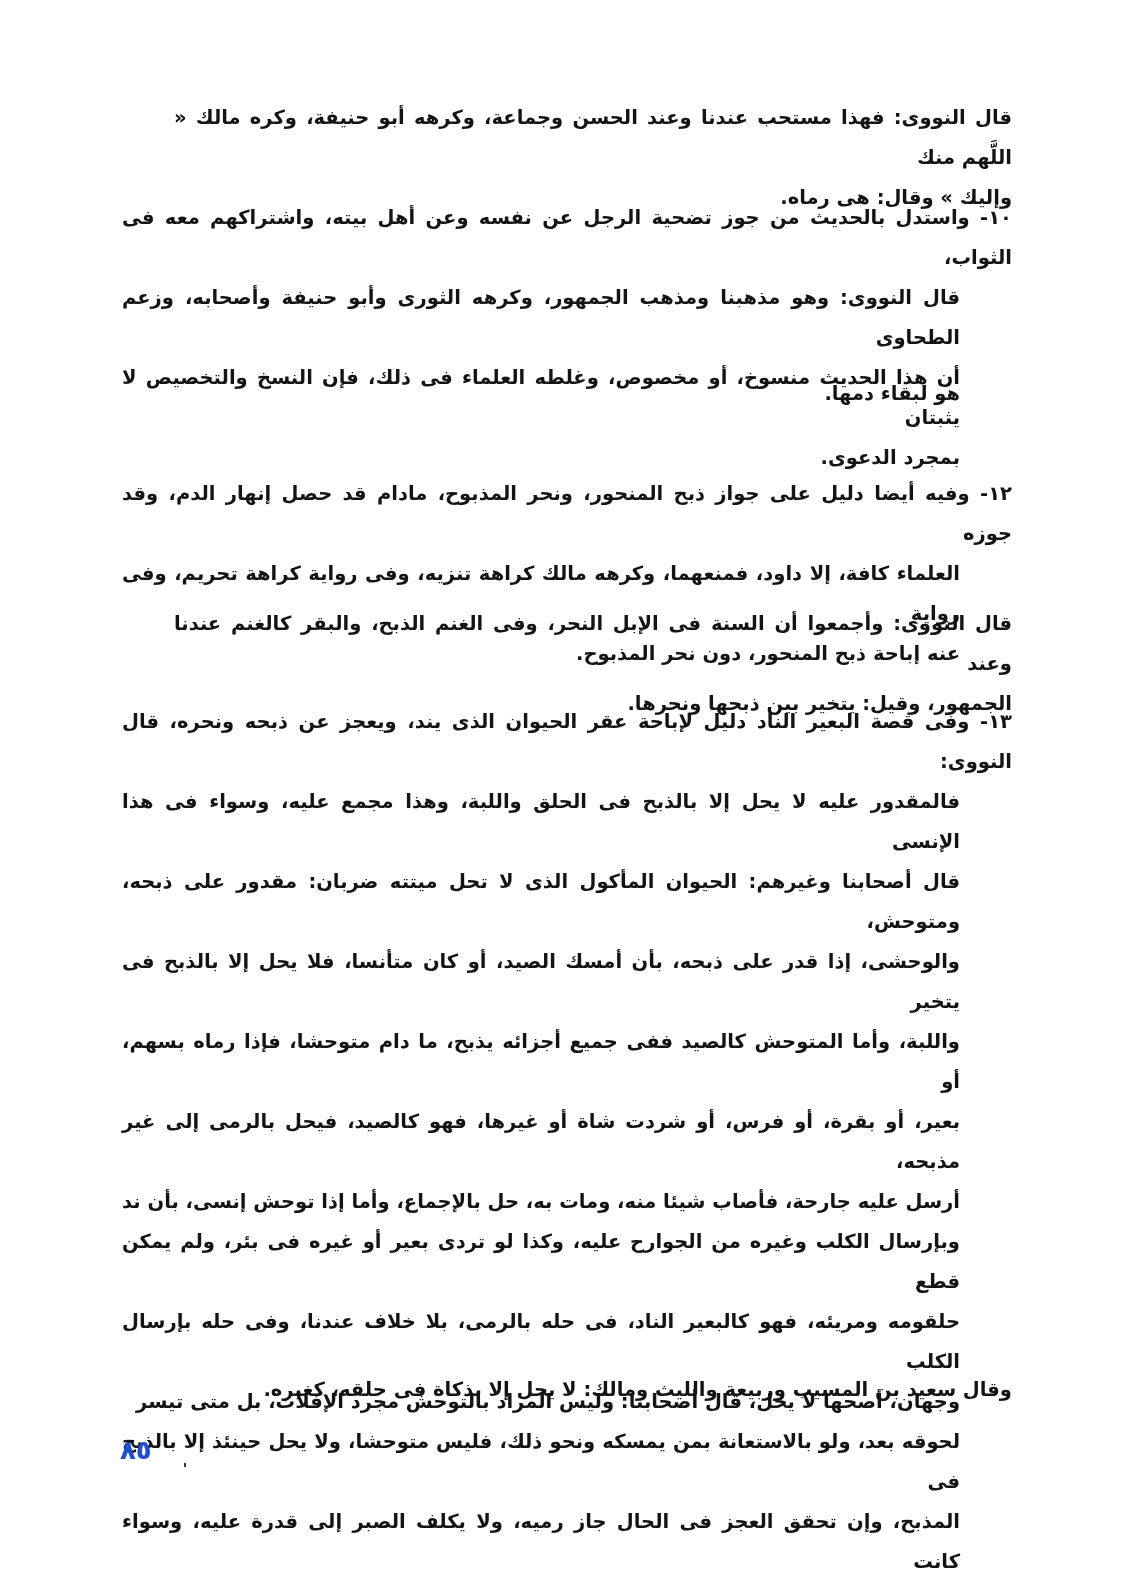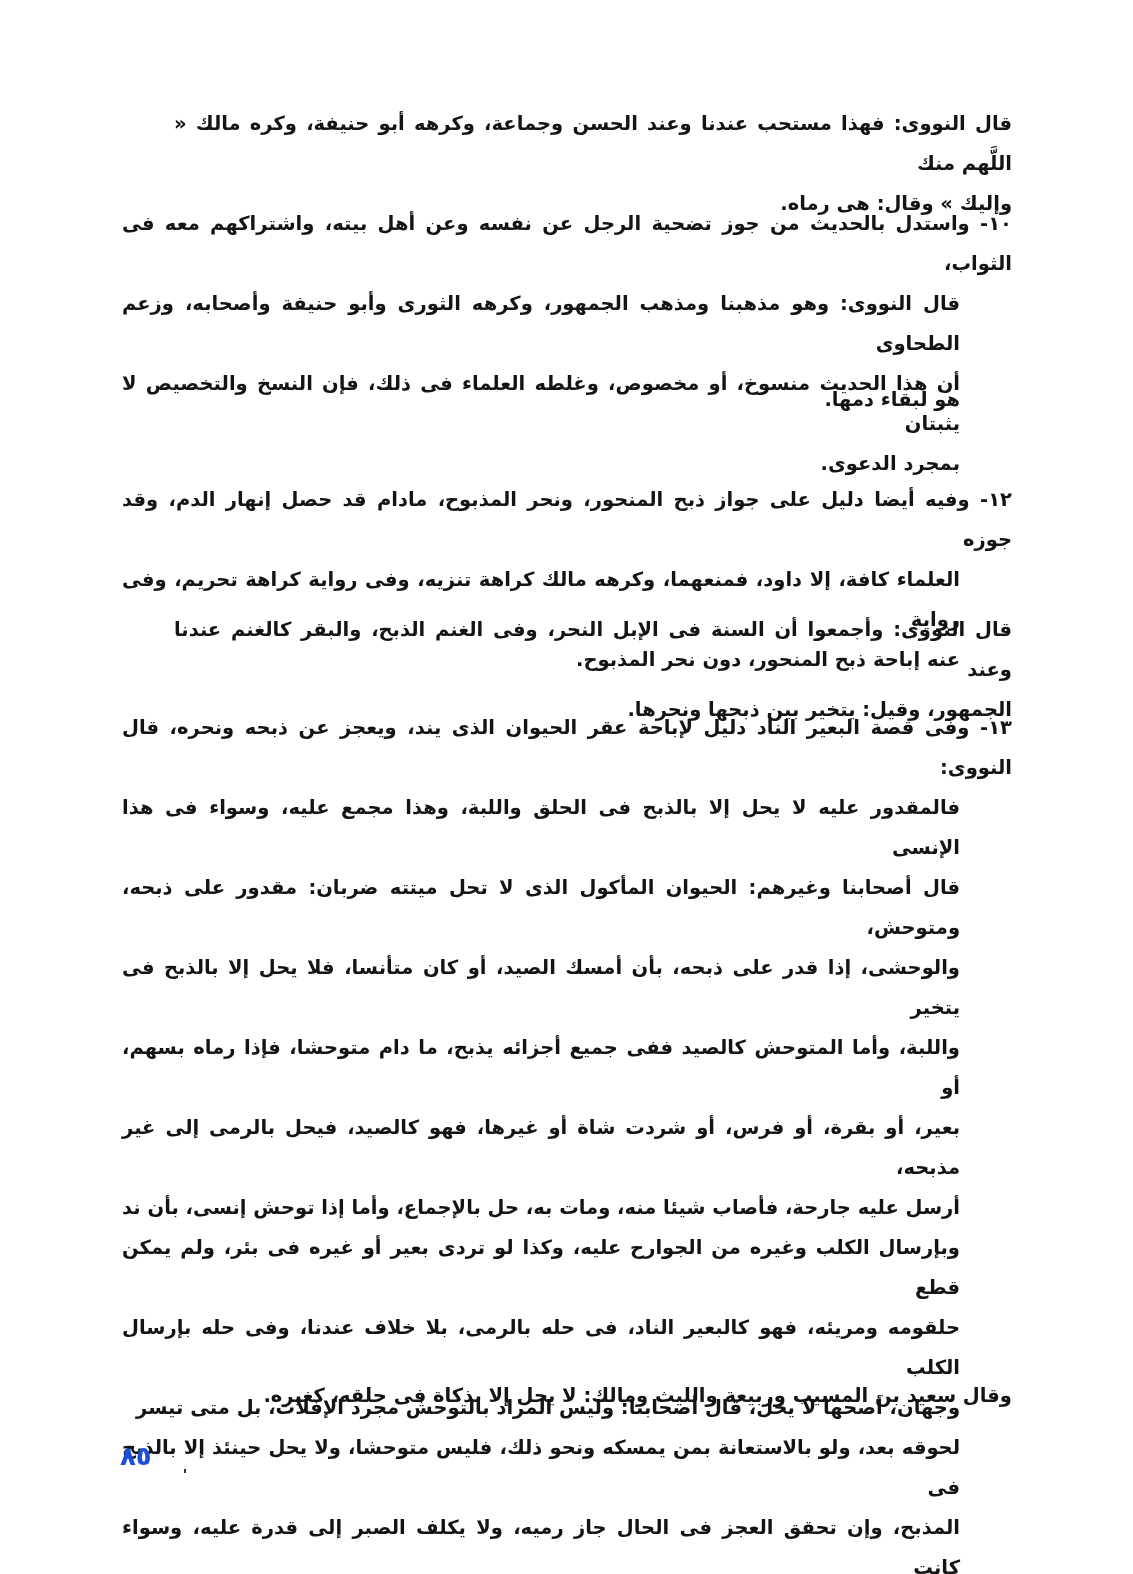--- a/index.html
+++ b/index.html
@@ -15,21 +15,20 @@
       color: #111111;
       font-family: "DejaVu Sans", sans-serif;
     }
     .page {
       position: absolute;
       left: 0;
       top: 0;
       width: 1133px;
       height: 1533px;
       background: #ffffff;
-      margin-top: 6px;
     }
     .text-block {
       position: absolute;
       direction: rtl;
       text-align: justify;
       text-align-last: right;
       font-size: 19.5px;
       font-weight: bold;
       line-height: 40px;
       color: #141414;

